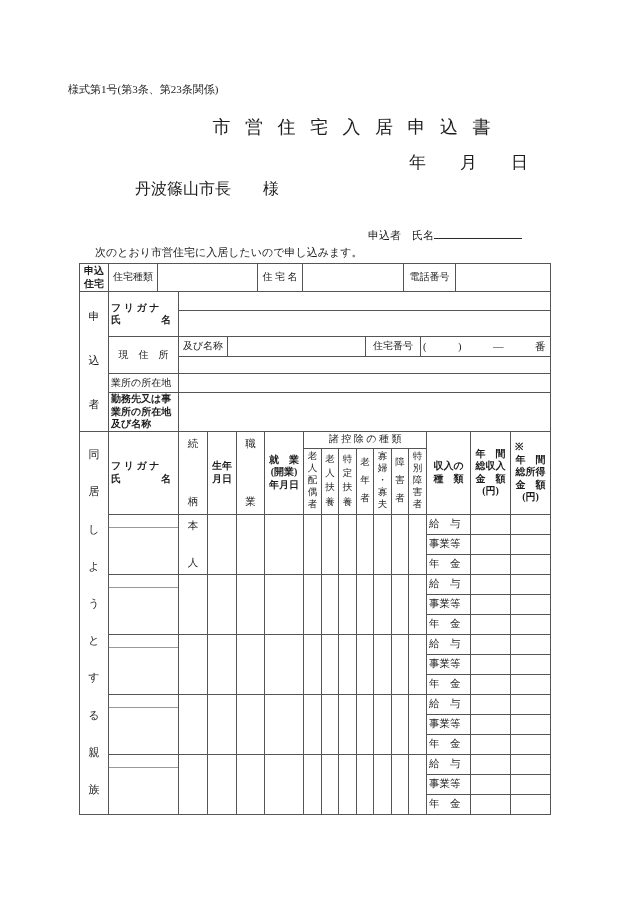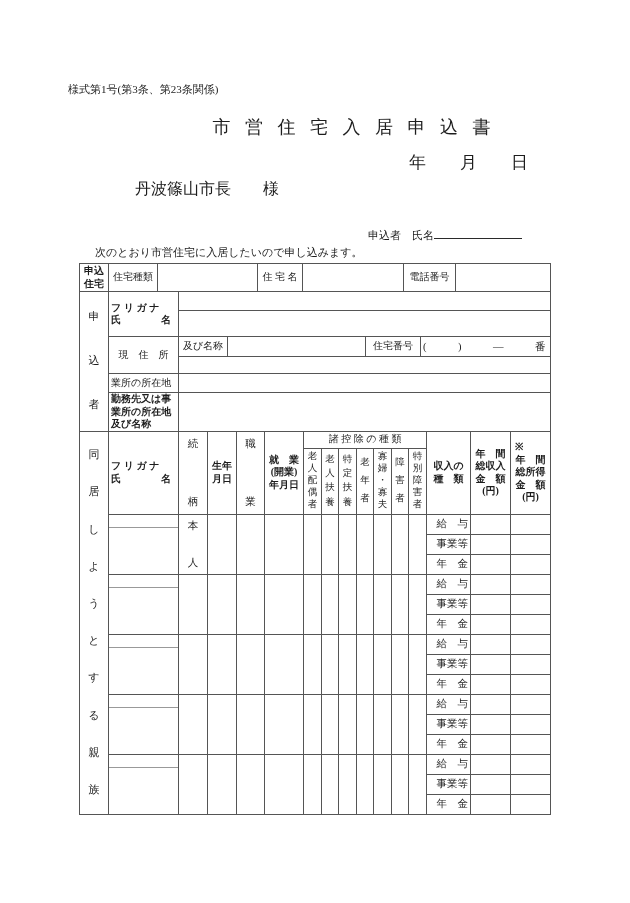--- a/index.html
+++ b/index.html
@@ -42,21 +42,21 @@
   .ded-v   { height:60px; font-size:9.5px; letter-spacing:0; }
   .rel-v   { height:50px; padding:3px 0; font-size:10.5px; }
 
   .lbl { font-size:10px; }
   .small { font-size:10px; }
   .name-cell { position:relative; }
   .furi-line { position:absolute; left:0; right:0; top:12px; border-top:1px solid #999; }
   .phone-val { white-space:pre; font-size:10.5px; }
   .tax-hdr .px { text-align:left; padding-left:2px; }
   .hdr-amt { font-size:10px; }
-  .inc-lbl { text-align:right; font-size:10.5px;font-family:Liberation Serif, serif; }
+  .inc-lbl { text-align:left; font-size:10.5px;font-family:Liberation Serif, serif; }
 </style>
 </head>
 <body>
 
 <div class="abs form-code">様式第1号(第3条、第23条関係)</div>
 <div class="abs form-title">市 営 住 宅 入 居 申 込 書</div>
 <div class="abs date-line">年　　月　　日</div>
 <div class="abs addressee">丹波篠山市長　　様</div>
 <div class="abs applicant-line">
   <span>申込者　氏名</span><span class="name-underline"></span>

